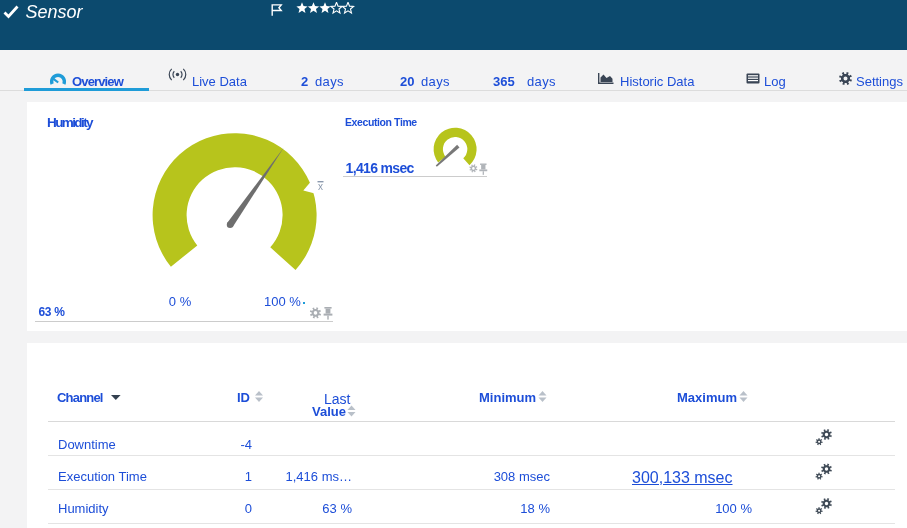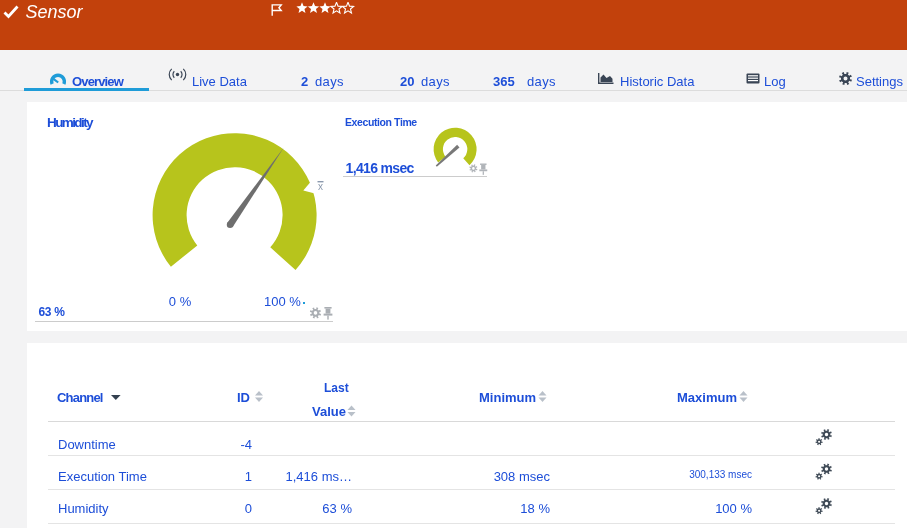--- a/index.html
+++ b/index.html
@@ -1,19 +1,19 @@
 <!DOCTYPE html>
 <html><head>
 <meta charset="utf-8">
 <style>
   * { margin:0; padding:0; box-sizing:border-box; }
   html,body { width:907px; height:528px; overflow:hidden; background:#f3f3f4;
     font-family:"Liberation Sans", sans-serif; }
   .abs { position:absolute; }
-  #header { position:absolute; left:0; top:0; width:907px; height:50px; background:#c2410c; }
+  #header { position:absolute; left:0; top:0; width:907px; height:50px; background:#0c4a6e; }
   .navy { color:#1d4ed8; }
   .card { position:absolute; background:#ffffff; }
 </style>
 </head>
 <body>
 <div id="header">
   <svg class="abs" style="left:3px; top:4.5px;" width="16" height="14" viewBox="0 0 16 14">
     <polyline points="1.5,7.5 5.5,11.5 14.5,1.5" fill="none" stroke="#ffffff" stroke-width="2.8"></polyline>
   </svg>
   <span class="abs" style="left:25.5px; top:2px; font-size:18px; font-style:italic; color:#fff;">Sensor</span>
@@ -138,32 +138,32 @@
     <line x1="21" y1="78.5" x2="868" y2="78.5" stroke="#d9d9d9" stroke-width="1"></line>
     <line x1="21" y1="112.5" x2="868" y2="112.5" stroke="#e4e4e4" stroke-width="1"></line>
     <line x1="21" y1="146.5" x2="868" y2="146.5" stroke="#e4e4e4" stroke-width="1"></line>
     <line x1="21" y1="180.5" x2="868" y2="180.5" stroke="#e4e4e4" stroke-width="1"></line>
     <use href="#gearpair" x="796" y="94.5" fill="#3f4a56"></use>
     <use href="#gearpair" x="796" y="129" fill="#3f4a56"></use>
     <use href="#gearpair" x="796" y="163.5" fill="#3f4a56"></use>
   </svg>
   <span class="abs navy" style="left:30px; top:46.5px; font-size:13px; font-weight:bold; letter-spacing:-0.8px;">Channel</span>
   <span class="abs navy" style="left:163px; top:46.5px; width:60px; font-size:13px; font-weight:bold; text-align:right;">ID</span>
-  <span class="abs navy" style="left:297px; top:38px; font-size:12px; font-weight:bold;">Last</span>
+  <span class="abs navy" style="left:297px; top:48px; font-size:14px; font-weight:normal;">Last</span>
   <span class="abs navy" style="left:285px; top:60.5px; font-size:13px; font-weight:bold;">Value</span>
   <span class="abs navy" style="left:452px; top:46.5px; font-size:13px; font-weight:bold;">Minimum</span>
   <span class="abs navy" style="left:650px; top:46.5px; font-size:13px; font-weight:bold;">Maximum</span>
 
   <span class="abs navy" style="left:31px; top:94px; font-size:13px;">Downtime</span>
   <span class="abs navy" style="left:165px; top:94px; width:60px; font-size:13px; text-align:right;">-4</span>
 
   <span class="abs navy" style="left:31px; top:125.5px; font-size:13px;">Execution Time</span>
   <span class="abs navy" style="left:165px; top:125.5px; width:60px; font-size:13px; text-align:right;">1</span>
   <span class="abs navy" style="left:245px; top:125.5px; width:80px; font-size:13px; text-align:right;">1,416 ms…</span>
   <span class="abs navy" style="left:423px; top:125.5px; width:100px; font-size:13px; text-align:right;">308 msec</span>
-  <span class="abs navy" style="left:605px; top:125.5px; width:120px; font-size:10px; text-align:right;">300,133 msec</span>
+  <span class="abs navy" style="left:605px; top:125.5px; width:120px; font-size:16px; text-align:left;text-decoration:underline;">300,133 msec</span>
 
   <span class="abs navy" style="left:31px; top:158px; font-size:13px;">Humidity</span>
   <span class="abs navy" style="left:165px; top:158px; width:60px; font-size:13px; text-align:right;">0</span>
   <span class="abs navy" style="left:245px; top:158px; width:80px; font-size:13px; text-align:right;">63 %</span>
   <span class="abs navy" style="left:423px; top:158px; width:100px; font-size:13px; text-align:right;">18 %</span>
   <span class="abs navy" style="left:605px; top:158px; width:120px; font-size:13px; text-align:right;">100 %</span>
 </div>
 
 </body></html>

